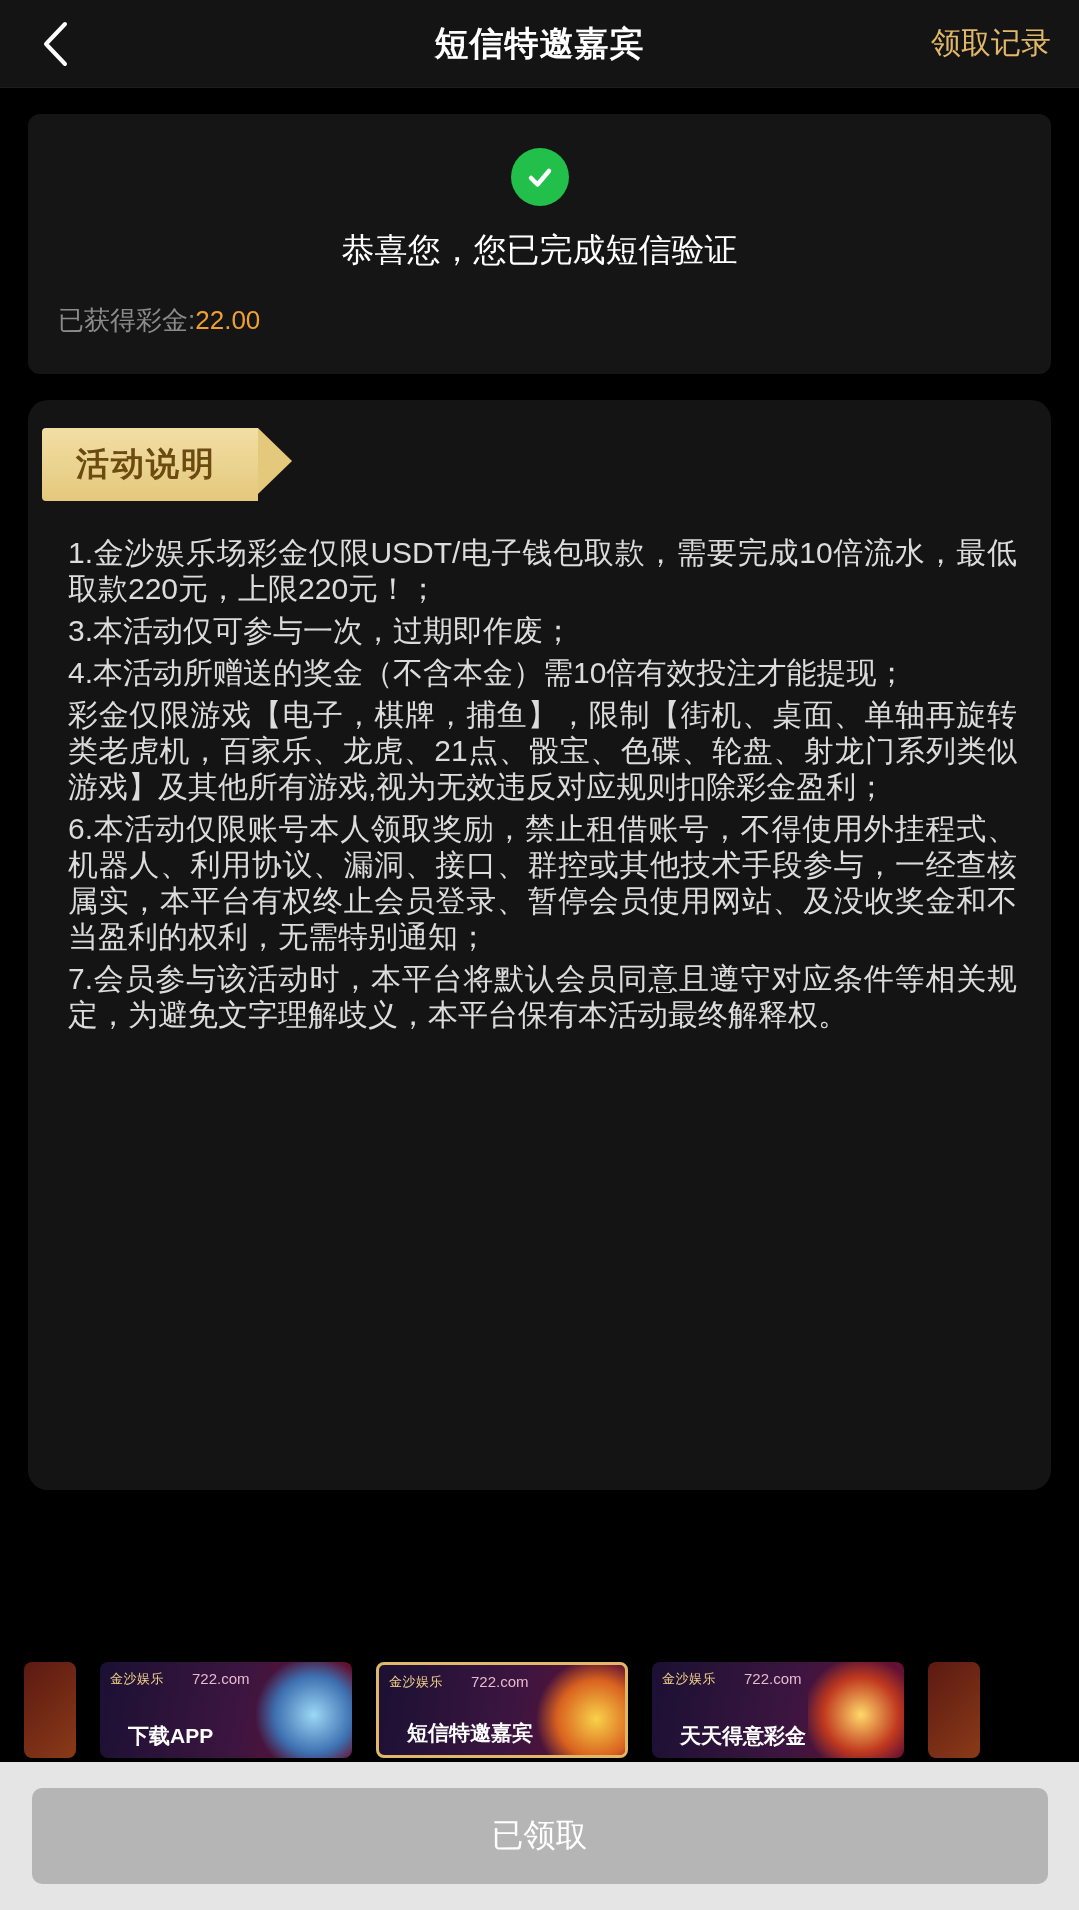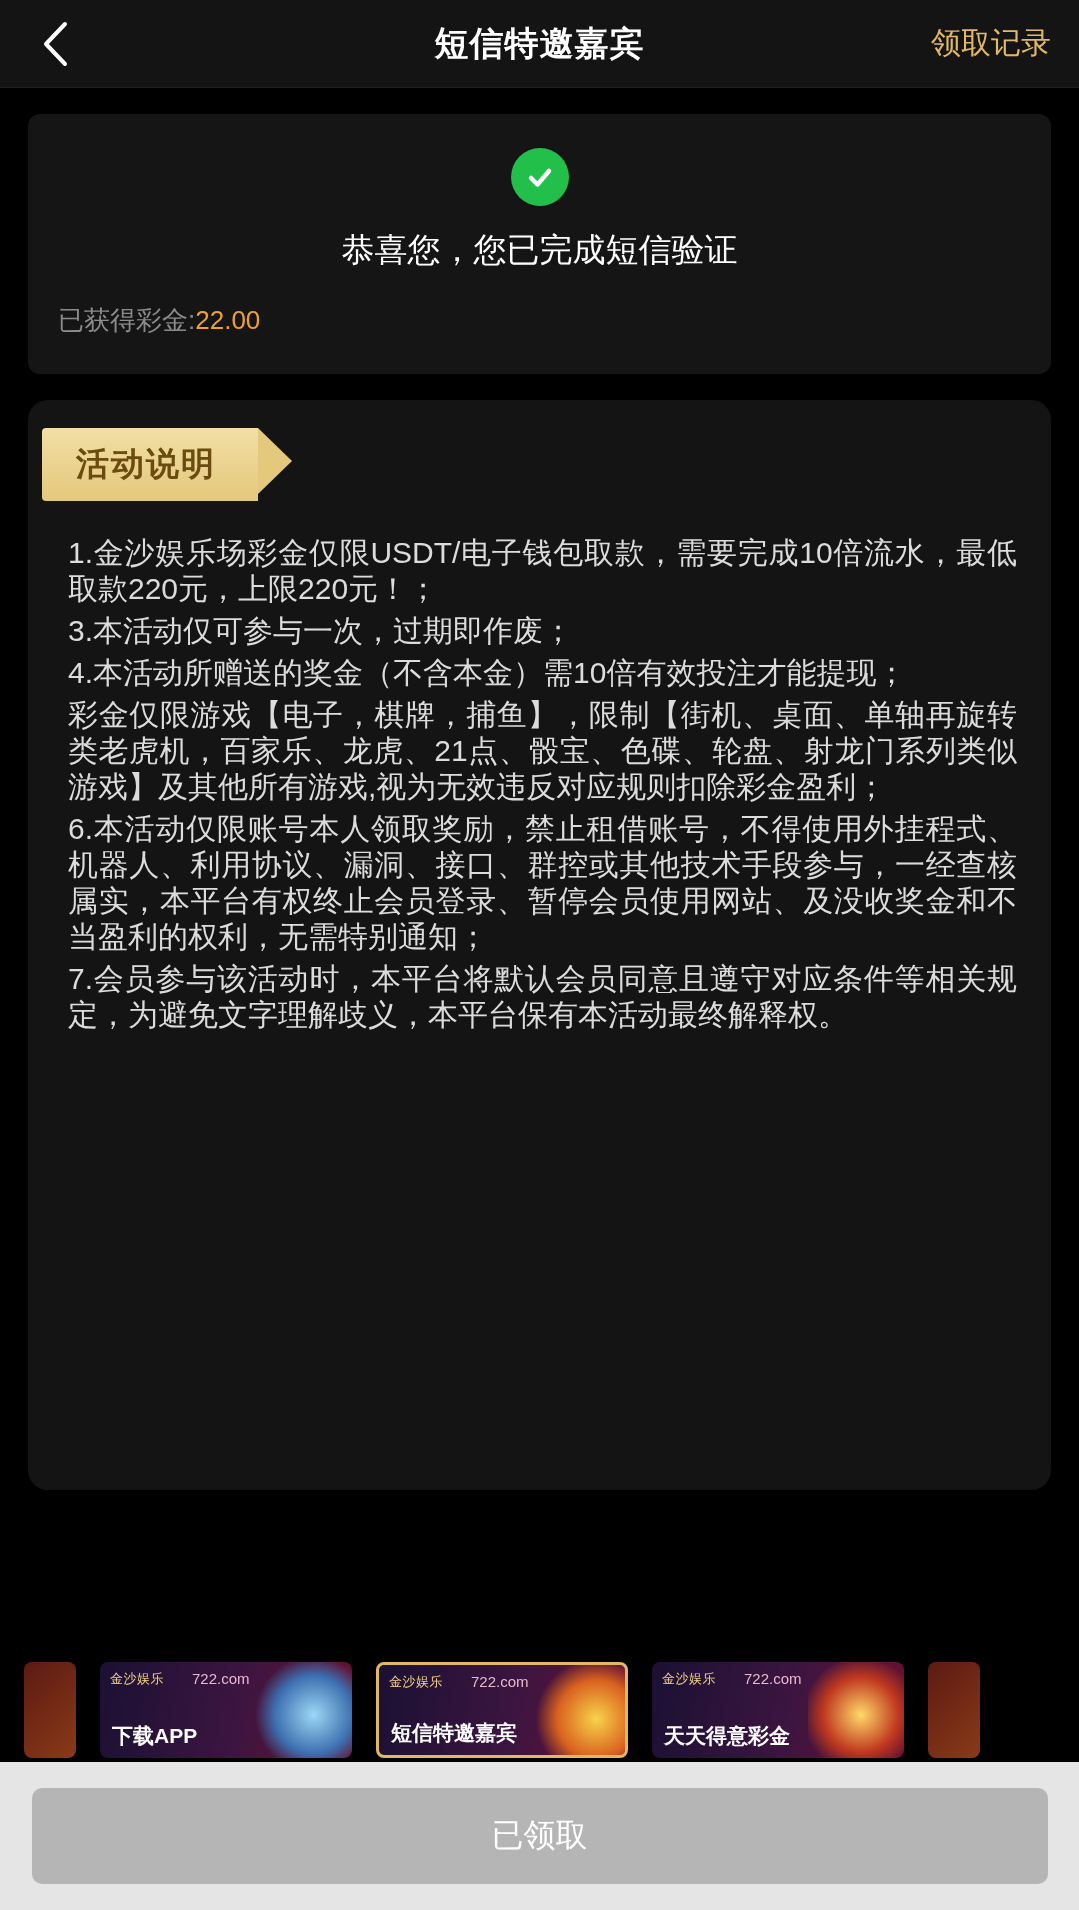--- a/index.html
+++ b/index.html
@@ -179,21 +179,21 @@
   .banner-num {
     position: absolute;
     top: 8px;
     left: 92px;
     font-size: 15px;
     color: #e9b9ce;
   }
   .banner-label {
     position: absolute;
     bottom: 8px;
-    left: 12px;
+    left: 28px;
     font-size: 21px;
     color: #ffffff;
     font-weight: 700;
     white-space: nowrap;
   }
   .banner-art {
     position: absolute;
     right: 0;
     top: 0;
     bottom: 0;

